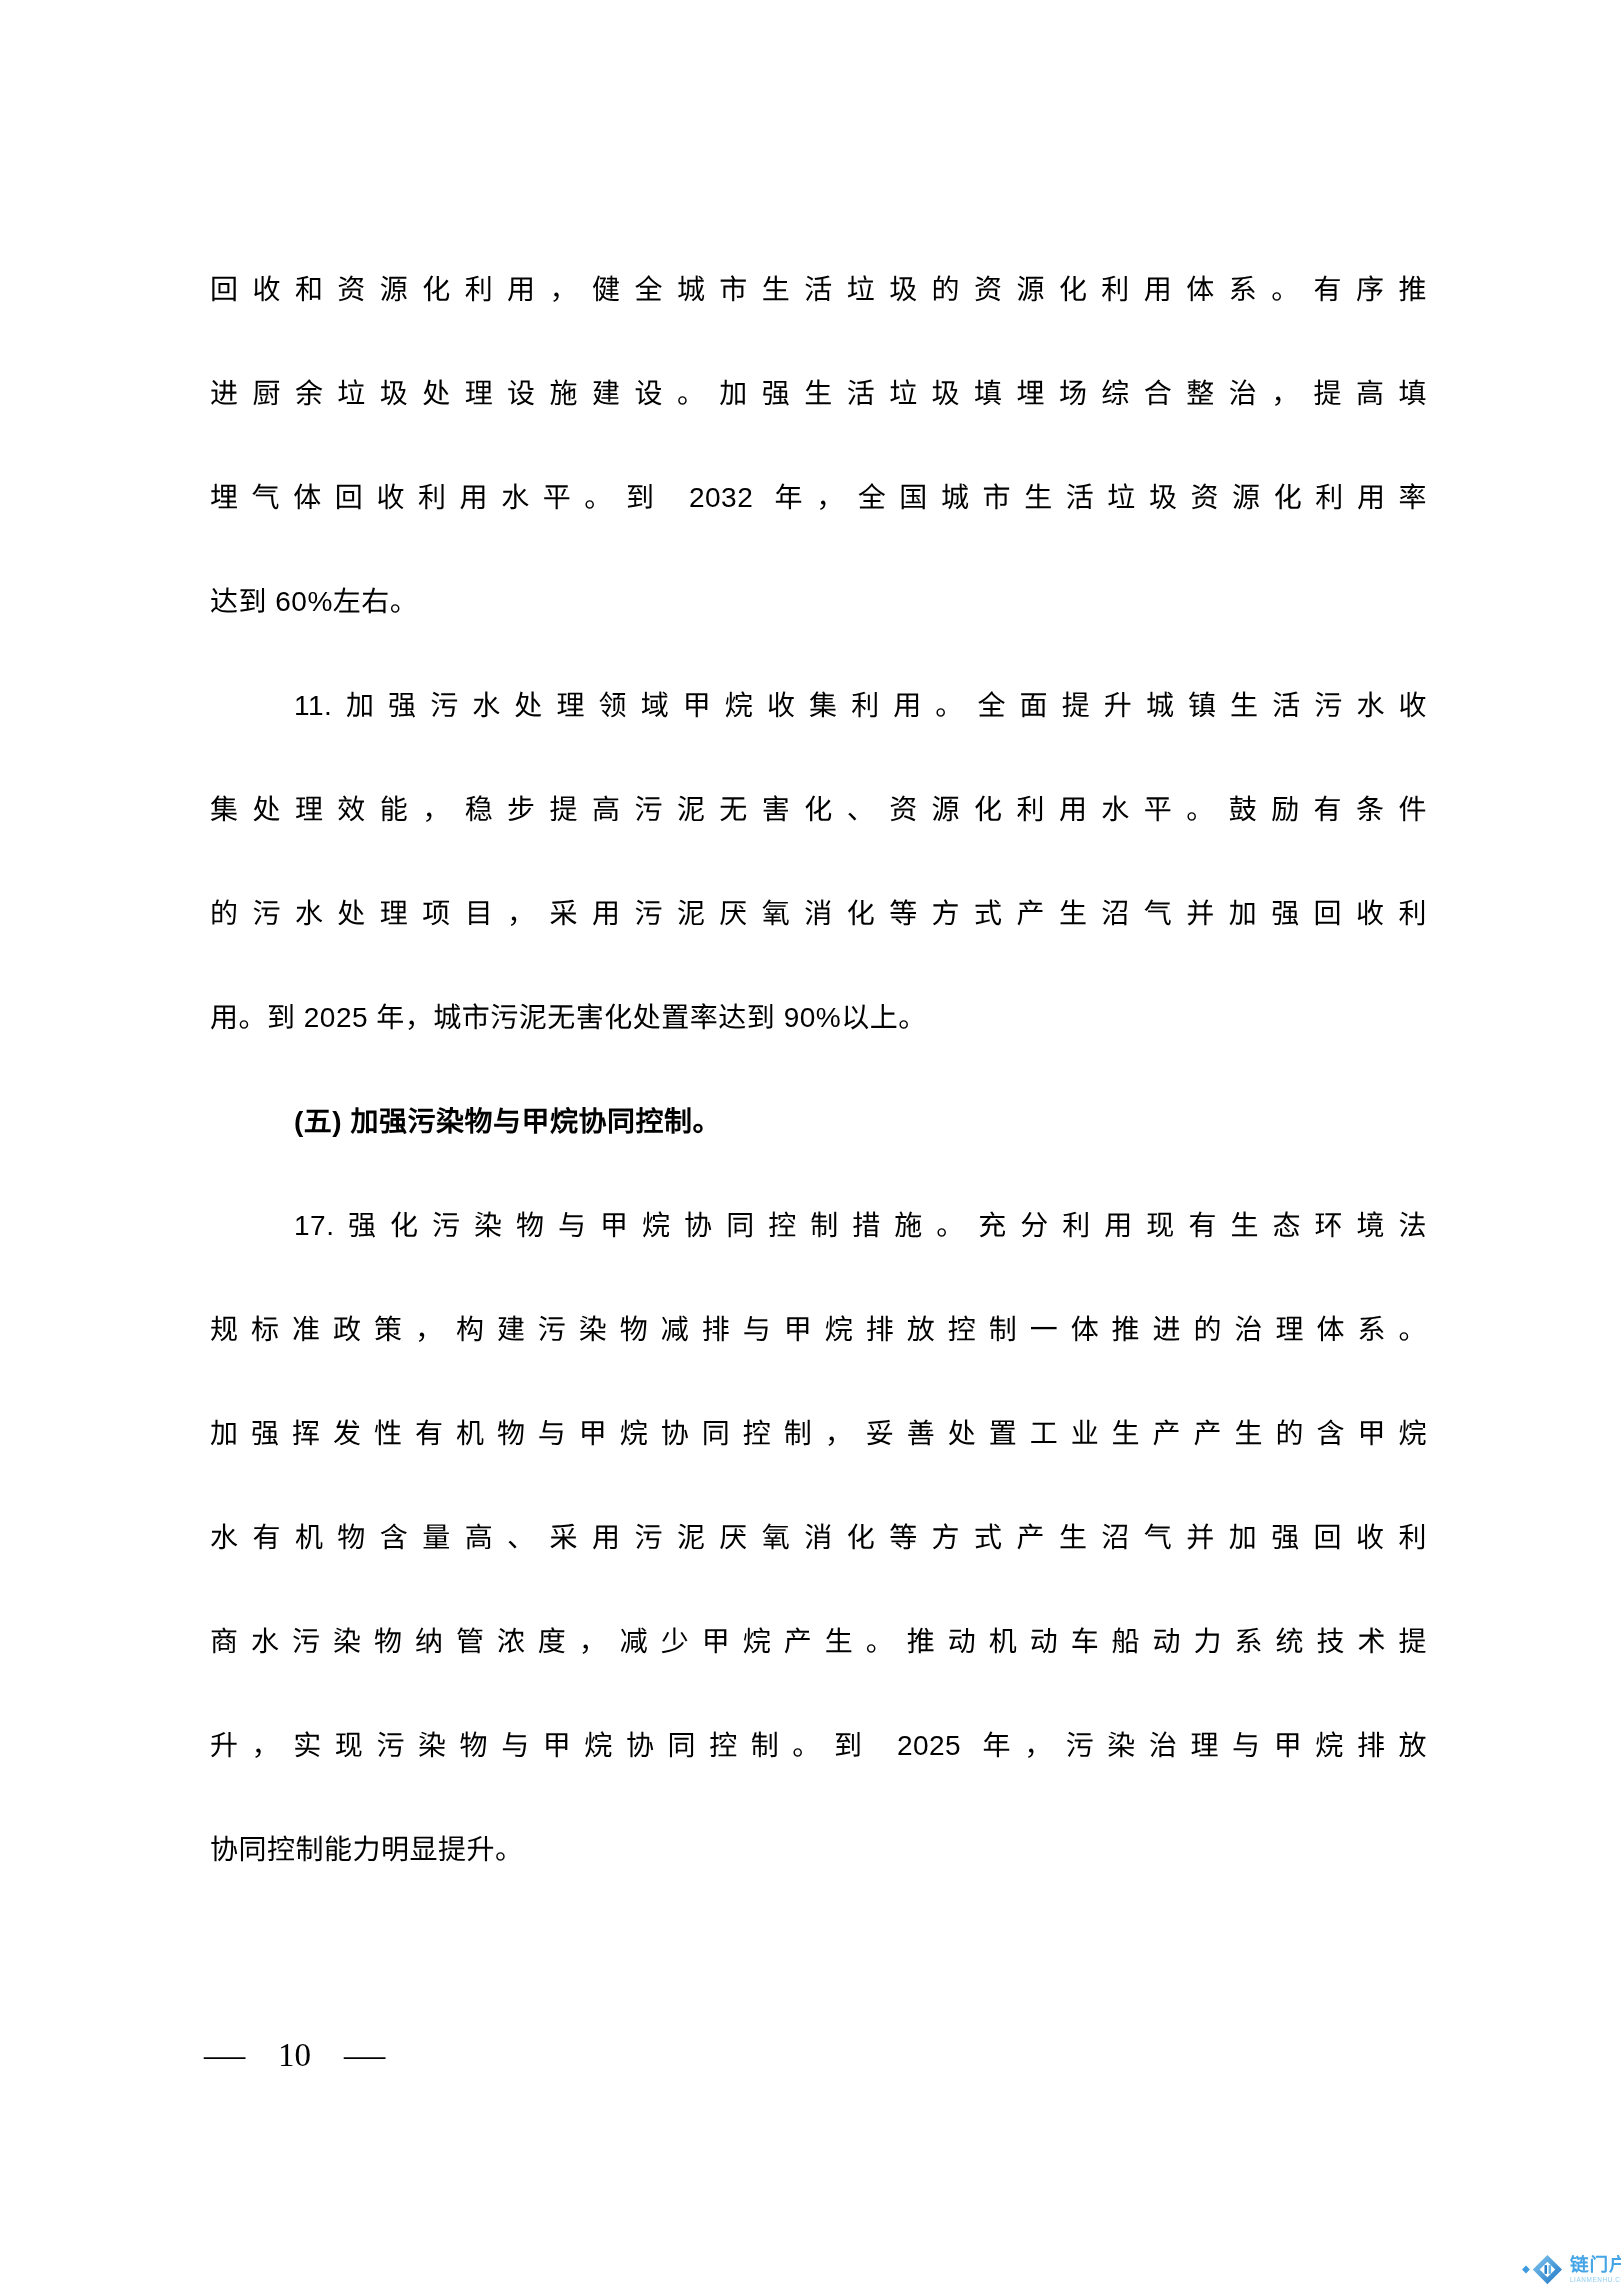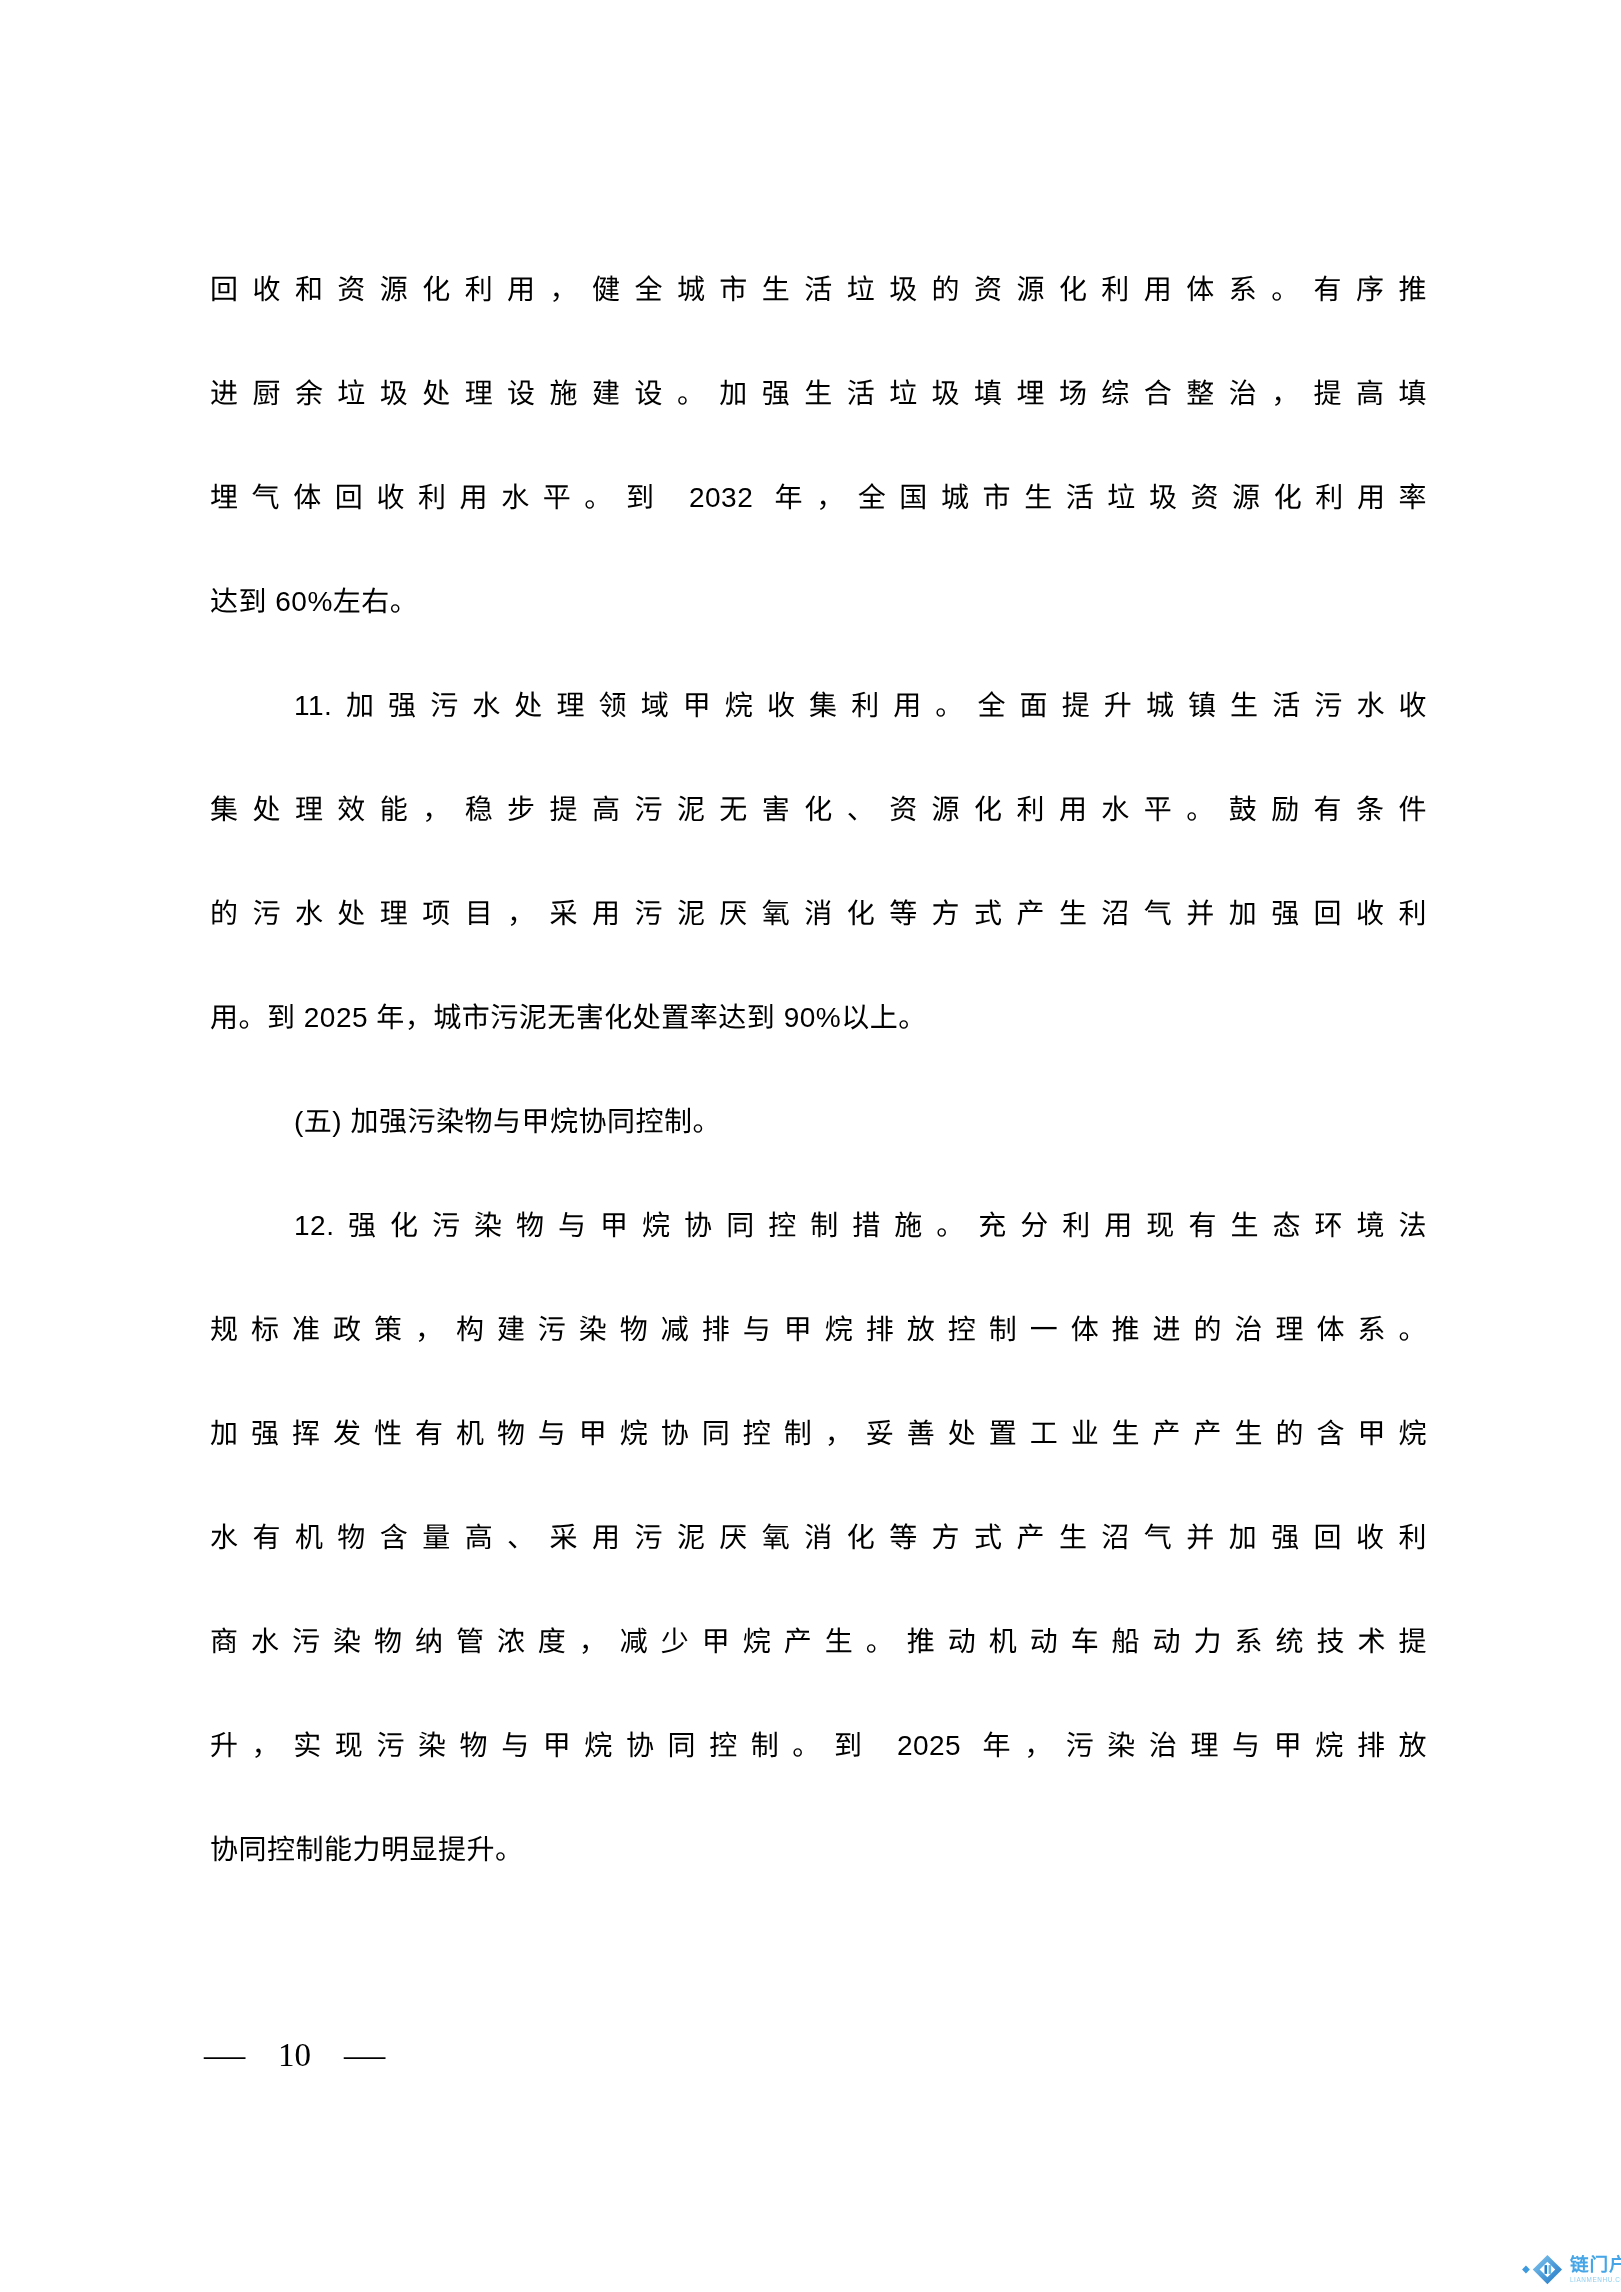--- a/index.html
+++ b/index.html
@@ -31,21 +31,21 @@
     text-align: left;
   }
   .line.justify {
     text-align: justify;
     text-align-last: justify;
   }
   .line.indent {
     text-indent: 84px;
   }
   .line.bold {
-    font-weight: 400;
+    font-weight: 700;
   }
   
   .footer {
     position: absolute;
     left: 208px;
     top: 2037px;
     width: 173px;
     display: flex;
     align-items: center;
     justify-content: space-between;
@@ -90,21 +90,21 @@
 <div class="text-block">
   <div class="line justify">回收和资源化利用，健全城市生活垃圾的资源化利用体系。有序推</div>
   <div class="line justify">进厨余垃圾处理设施建设。加强生活垃圾填埋场综合整治，提高填</div>
   <div class="line justify">埋气体回收利用水平。到 2032 年，全国城市生活垃圾资源化利用率</div>
   <div class="line">达到 60%左右。</div>
   <div class="line justify indent">11.加强污水处理领域甲烷收集利用。全面提升城镇生活污水收</div>
   <div class="line justify">集处理效能，稳步提高污泥无害化、资源化利用水平。鼓励有条件</div>
   <div class="line justify">的污水处理项目，采用污泥厌氧消化等方式产生沼气并加强回收利</div>
   <div class="line">用。到 2025 年，城市污泥无害化处置率达到 90%以上。</div>
   <div class="line indent bold">(五) 加强污染物与甲烷协同控制。</div>
-  <div class="line justify indent">12.强化污染物与甲烷协同控制措施。充分利用现有生态环境法</div>
+  <div class="line justify indent">17.强化污染物与甲烷协同控制措施。充分利用现有生态环境法</div>
   <div class="line justify">规标准政策，构建污染物减排与甲烷排放控制一体推进的治理体系。</div>
   <div class="line justify">加强挥发性有机物与甲烷协同控制，妥善处置工业生产产生的含甲烷</div>
   <div class="line justify">水有机物含量高、采用污泥厌氧消化等方式产生沼气并加强回收利</div>
   <div class="line justify">商水污染物纳管浓度，减少甲烷产生。推动机动车船动力系统技术提</div>
   <div class="line justify">升，实现污染物与甲烷协同控制。到 2025 年，污染治理与甲烷排放</div>
   <div class="line">协同控制能力明显提升。</div>
 </div>
 
 <div class="footer">
   <span class="dash">—</span>

